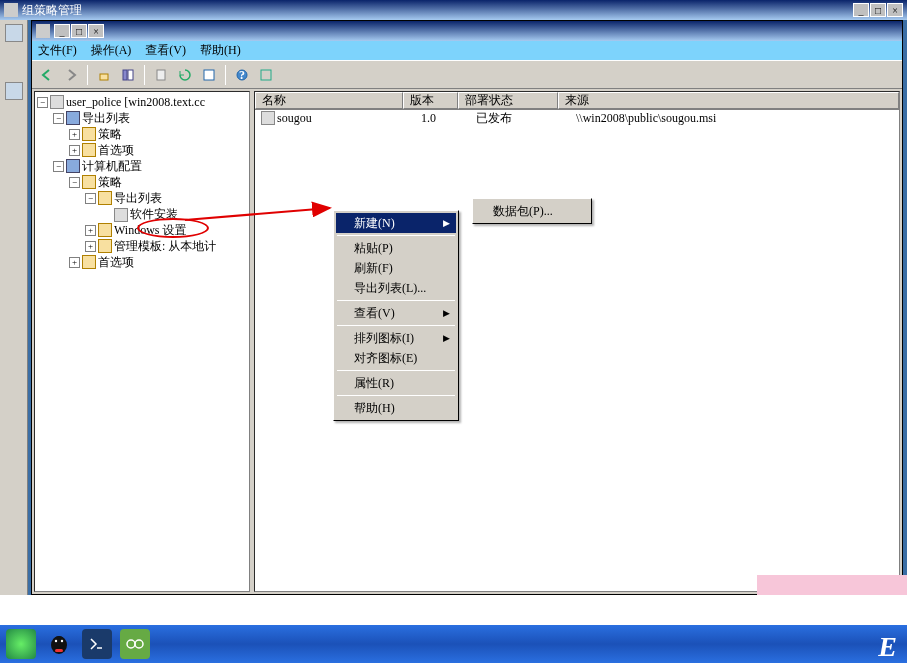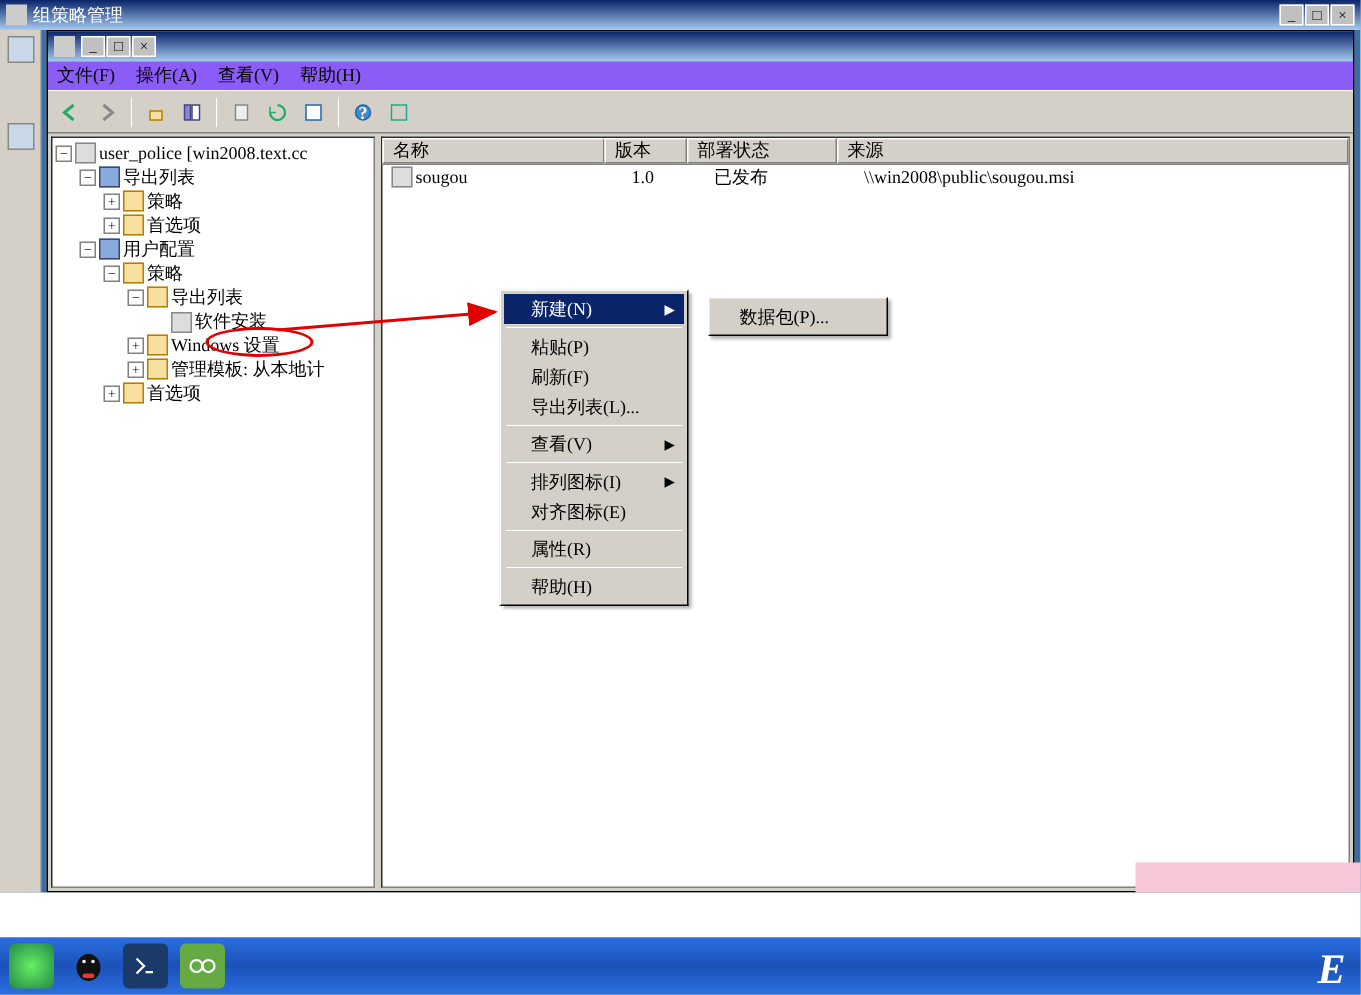--- a/index.html
+++ b/index.html
@@ -16,21 +16,21 @@
 .outer-left-strip .sq { width:18px; height:18px; background:#c8d8e8; border:1px solid #888; margin:4px auto; }
 
 
 .editor { position:absolute; left:31px; top:20px; right:4px; height:575px; background:#d4d0c8; border:1px solid #000; }
 .editor-titlebar { height:20px; background:linear-gradient(#0a246a,#a6caf0); color:#fff; display:flex; align-items:center; padding:0 4px; }
 .editor-titlebar .tb-icon { width:14px; height:14px; background:#ccc; margin-right:4px; }
 .editor-titlebar .title { flex:1; font-weight:bold; }
 .editor-titlebar .btns { display:flex; gap:1px; }
 .editor-titlebar .btn { width:16px; height:14px; background:#c0c0c0; border:1px solid #fff; display:flex; align-items:center; justify-content:center; font-size:10px; color:#000; }
 
-.menubar { height:20px; background:#8b5cf6; display:flex; align-items:center; padding:0 6px; gap:14px; border-bottom:1px solid #fff; }
+.menubar { height:20px; background:#7dd3fc; display:flex; align-items:center; padding:0 6px; gap:14px; border-bottom:1px solid #fff; }
 .menubar span { cursor:default; }
 
 .toolbar { height:28px; background:#d4d0c8; border-bottom:1px solid #808080; display:flex; align-items:center; padding:0 4px; gap:2px; }
 .tbtn { width:22px; height:22px; border:1px solid #d4d0c8; display:flex; align-items:center; justify-content:center; }
 .tsep { width:1px; height:20px; background:#808080; margin:0 3px; border-right:1px solid #fff; }
 
 .content { position:absolute; left:2px; right:2px; top:70px; bottom:2px; display:flex; }
 .tree-pane { width:216px; background:#fff; border:1px inset #808080; overflow:hidden; font-family:"SimSun",monospace; }
 .splitter { width:4px; background:#d4d0c8; cursor:col-resize; }
 .list-pane { flex:1; background:#fff; border:1px inset #808080; display:flex; flex-direction:column; }
@@ -185,21 +185,21 @@
             <span>策略</span>
           </div>
         <div class="node ind2">
             <span class="exp">+</span>
             <span class="ficon folder-closed"></span>
             <span>首选项</span>
           </div>
         <div class="node ind1">
             <span class="exp">−</span>
             <span class="ficon cfg-icon"></span>
-            <span>用户配置</span>
+            <span>计算机配置</span>
           </div>
         <div class="node ind2">
             <span class="exp">−</span>
             <span class="ficon folder-open"></span>
             <span>策略</span>
           </div>
         <div class="node ind3">
             <span class="exp">−</span>
             <span class="ficon folder-open"></span>
             <span>导出列表</span>
@@ -253,21 +253,21 @@
 
 <svg class="arrow-svg" style="left:180px; top:198px;" width="160" height="30">
   <defs>
       <marker id="ah" markerWidth="10" markerHeight="8" refX="9" refY="4" orient="auto">
         <polygon points="0 0, 10 4, 0 8" fill="#e00000"></polygon>
       </marker>
     </defs>
   <line x1="5" y1="22" x2="150" y2="10" stroke="#e00000" stroke-width="2" marker-end="url(#ah)"></line>
 </svg>
 
-<div class="ctx" style="left:333px; top:193px; width:126px;">
+<div class="ctx" style="left:333px; top:210px; width:126px;">
   <div class="ctx-item sel">
       <span>新建(N)</span>
       <span class="ctx-arrow">▶</span>
     </div>
   <div class="ctx-sep"></div>
   <div class="ctx-item">粘贴(P)</div>
   <div class="ctx-item">刷新(F)</div>
   <div class="ctx-item">导出列表(L)...</div>
   <div class="ctx-sep"></div>
   <div class="ctx-item">

